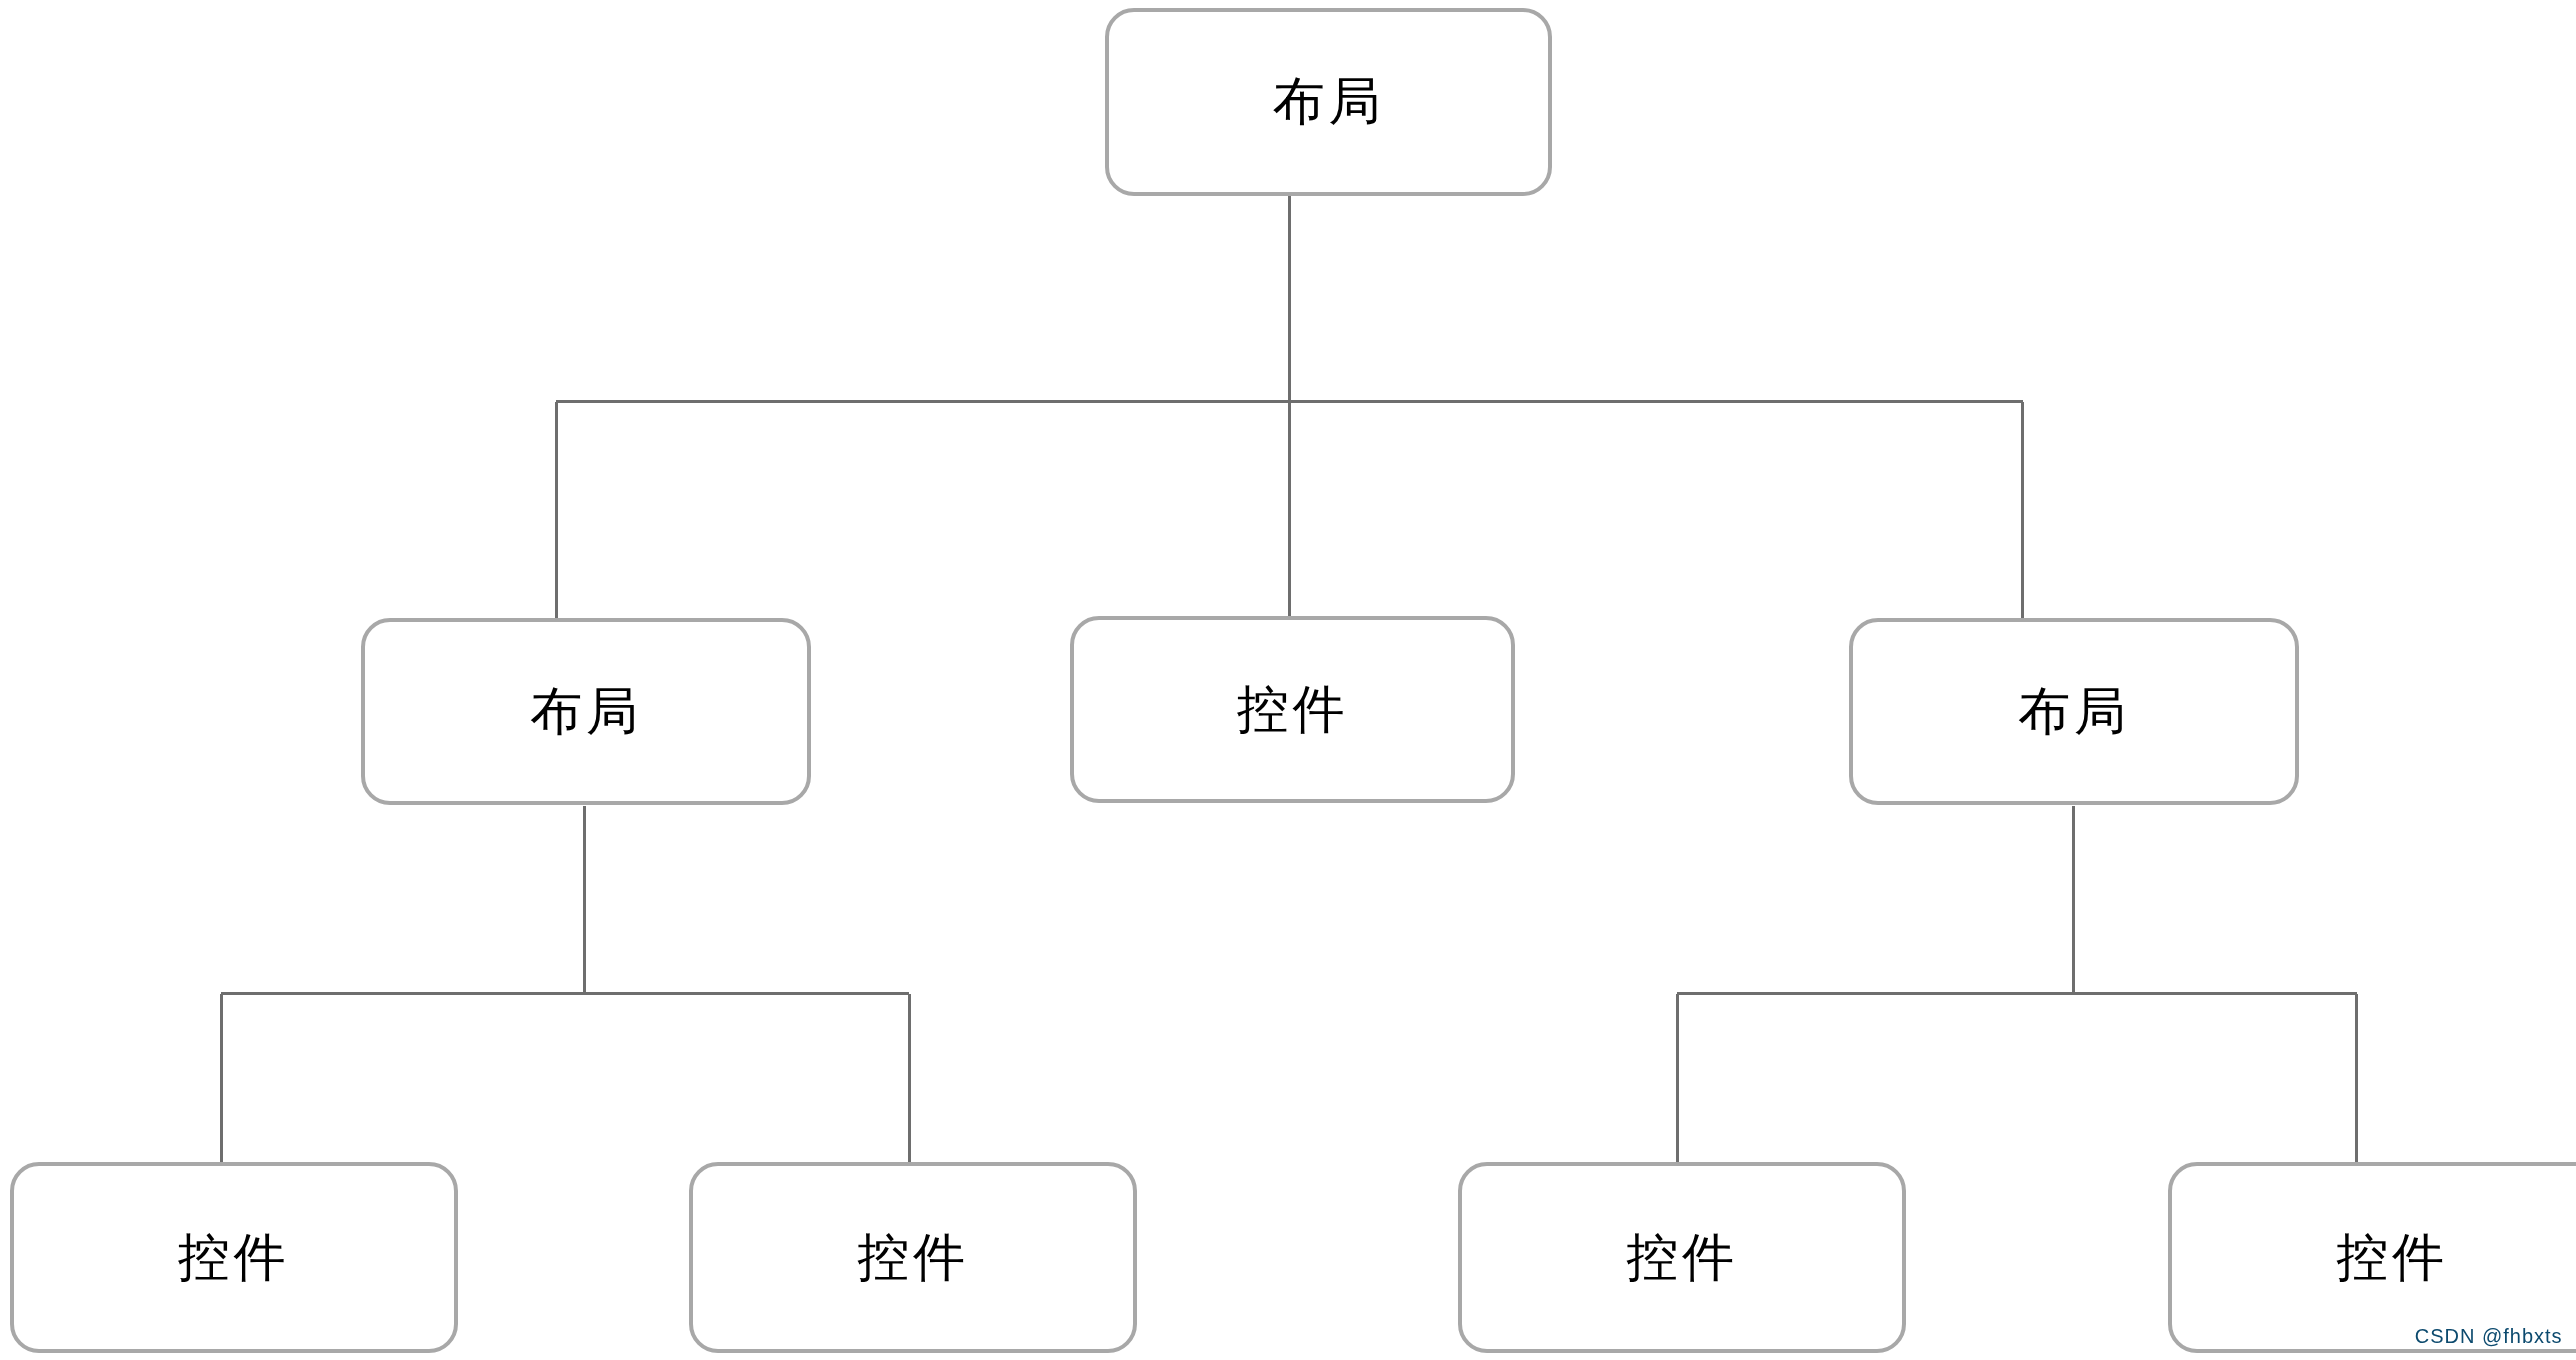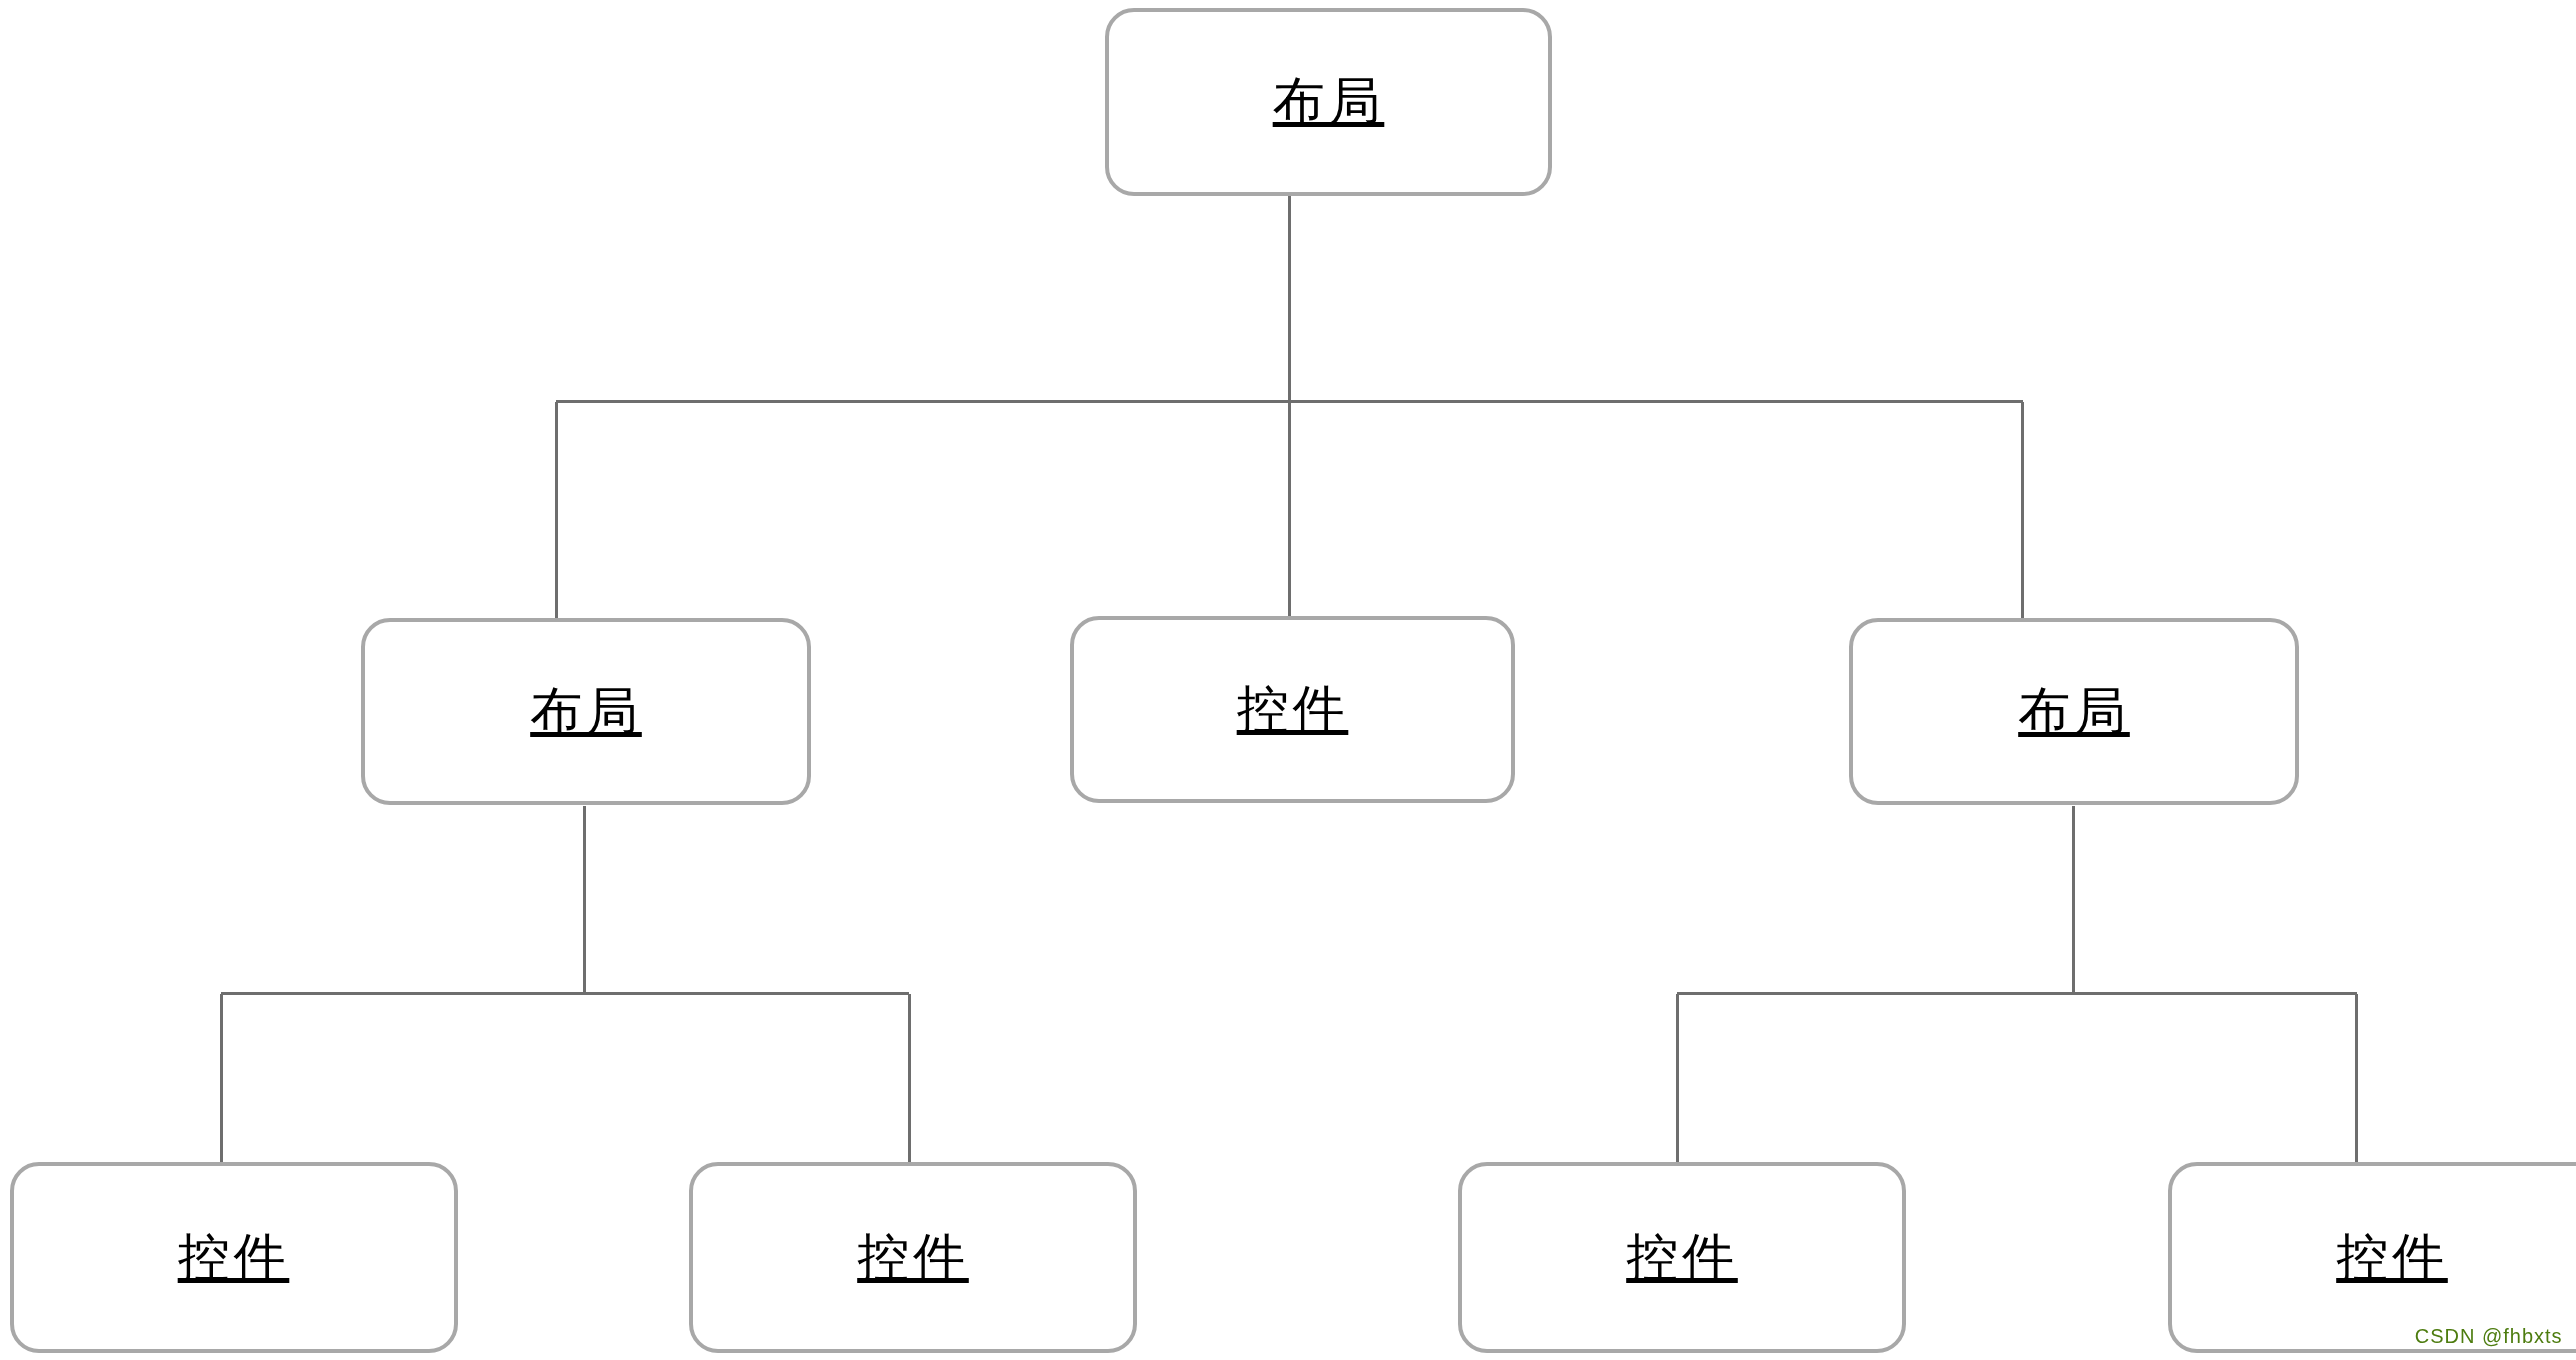--- a/index.html
+++ b/index.html
@@ -35,29 +35,28 @@
     justify-content: center;
     z-index: 2;
   }
   .node-label {
     font-size: 52px;
     color: #000000;
     line-height: 1;
     letter-spacing: 3.8px;
     white-space: nowrap;
     user-select: none;
-    text-decoration: underline;
   }
   .watermark {
     position: absolute;
     right: 13.4px;
     bottom: 13.4px;
     font-family: "Liberation Sans", "DejaVu Sans", sans-serif;
     font-size: 20px;
-    color: #4d7c0f;
+    color: #0c4a6e;
     letter-spacing: 1px;
     white-space: nowrap;
     z-index: 5;
     user-select: none;
   }
 </style>
 </head>
 <body>
 
 <div id="canvas">

